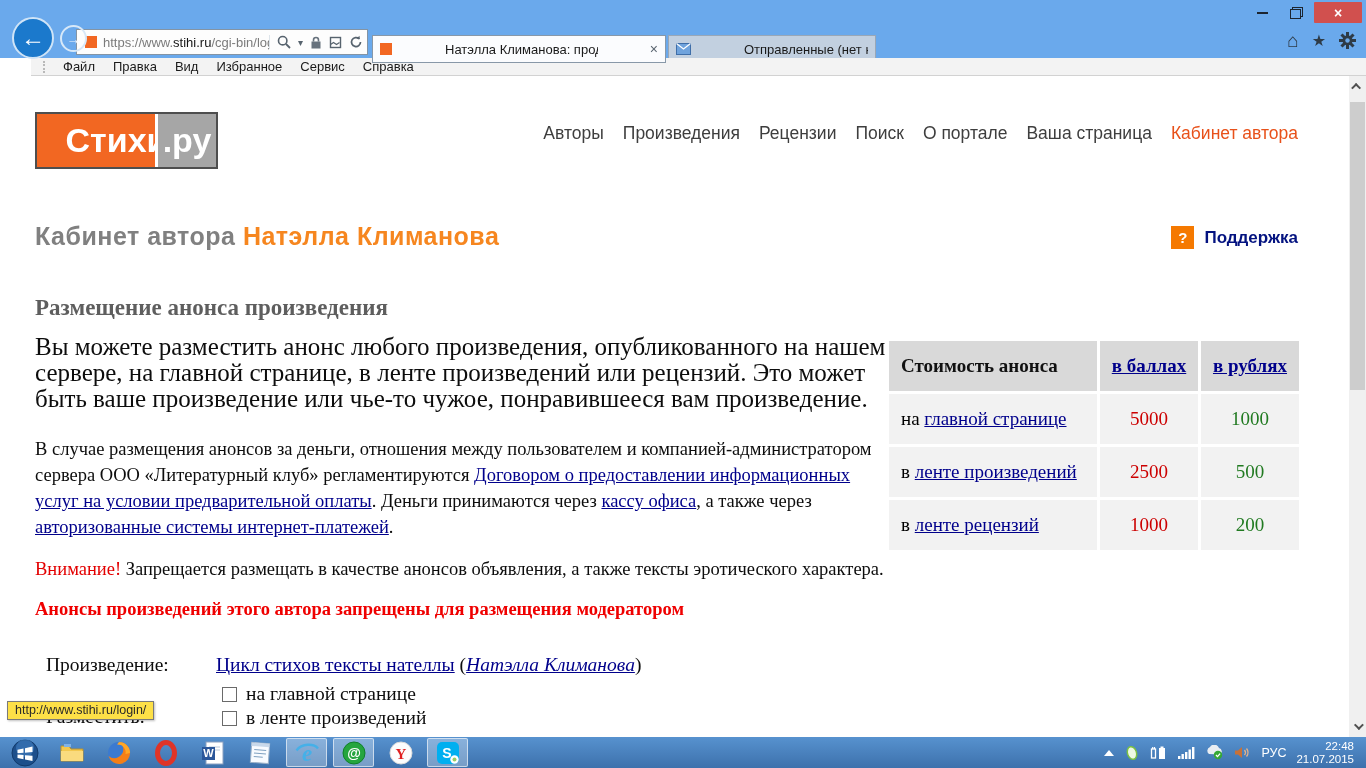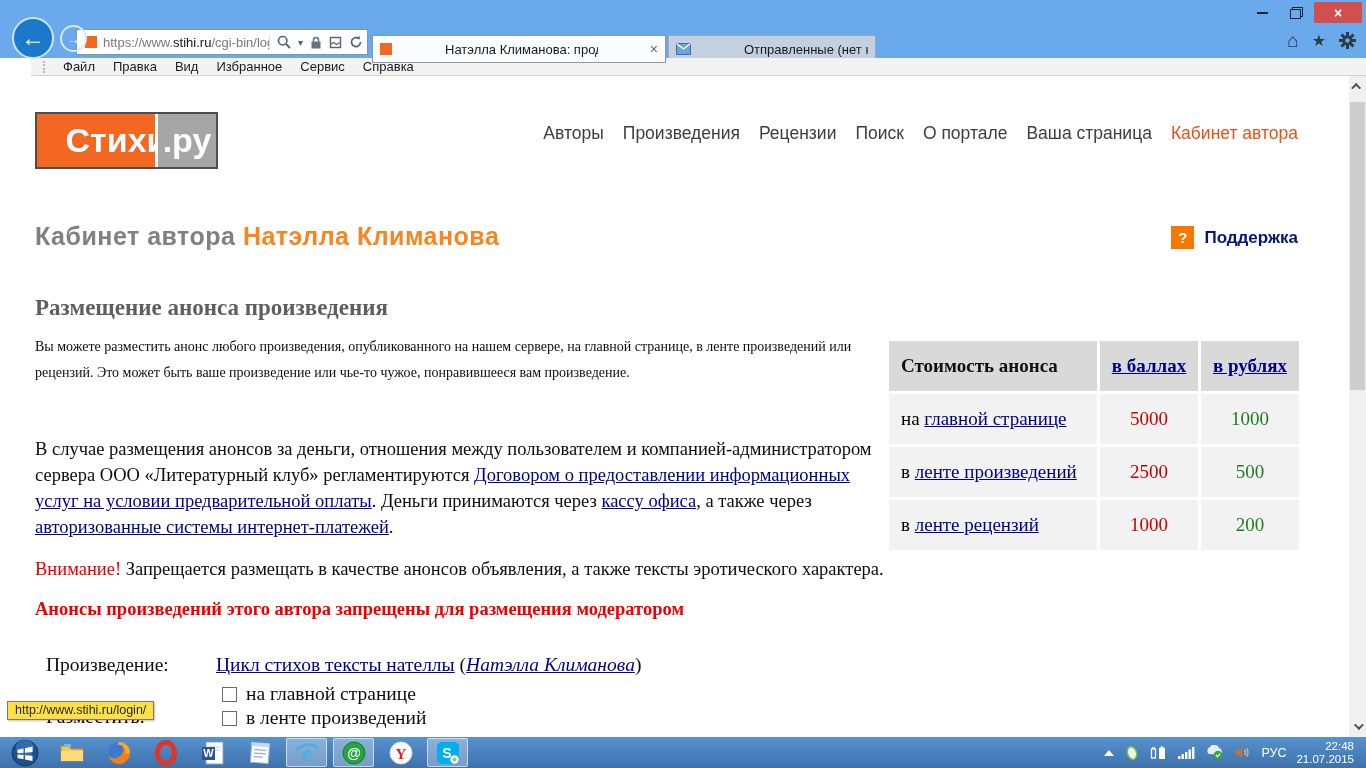--- a/index.html
+++ b/index.html
@@ -72,21 +72,21 @@
              font-size:25px; font-weight:bold; letter-spacing:0.5px; }
   .h1-prefix { color:#808080; } .h1-author { color:#f6861f; }
 
   .support { position:absolute; top:150px; right:51px; display:flex; align-items:center; gap:10px;
              font-family:"Liberation Sans", sans-serif; font-size:17px; font-weight:bold; color:#041380; }
   .support-icon { width:23px; height:23px; background:#f57900; color:#fff; font-size:15px;
                   display:flex; align-items:center; justify-content:center; }
 
   .page-h2 { position:absolute; left:35px; top:219px; font-size:23px; font-weight:bold; color:#5e5e5e; }
 
-  .intro { position:absolute; left:35px; top:258px; width:856px; font-size:14px; line-height:26px; color:#0d0d0d; }
+  .intro { position:absolute; left:35px; top:258px; width:856px; font-size:25px; line-height:26px; color:#0d0d0d; }
   .terms { position:absolute; left:35px; top:360px; width:856px; font-size:18.5px; line-height:26px; color:#0d0d0d; }
   a.navy { color:#00008b; text-decoration:underline; cursor:pointer; }
 
   .price-table { position:absolute; left:886px; top:262px; border-collapse:separate; border-spacing:3px;
                  font-size:19px; }
   .price-table th { background:#d9d9d9; height:42px; font-weight:bold; color:#111; }
   .price-table td { background:#f2f2f2; height:42px; }
   .pt-c1 { width:208px; text-align:left; padding:14px 12px; }
   .pt-num { width:98px; text-align:center; }
   .pt-points { color:#cc0000; } .pt-rubles { color:#217a21; }

